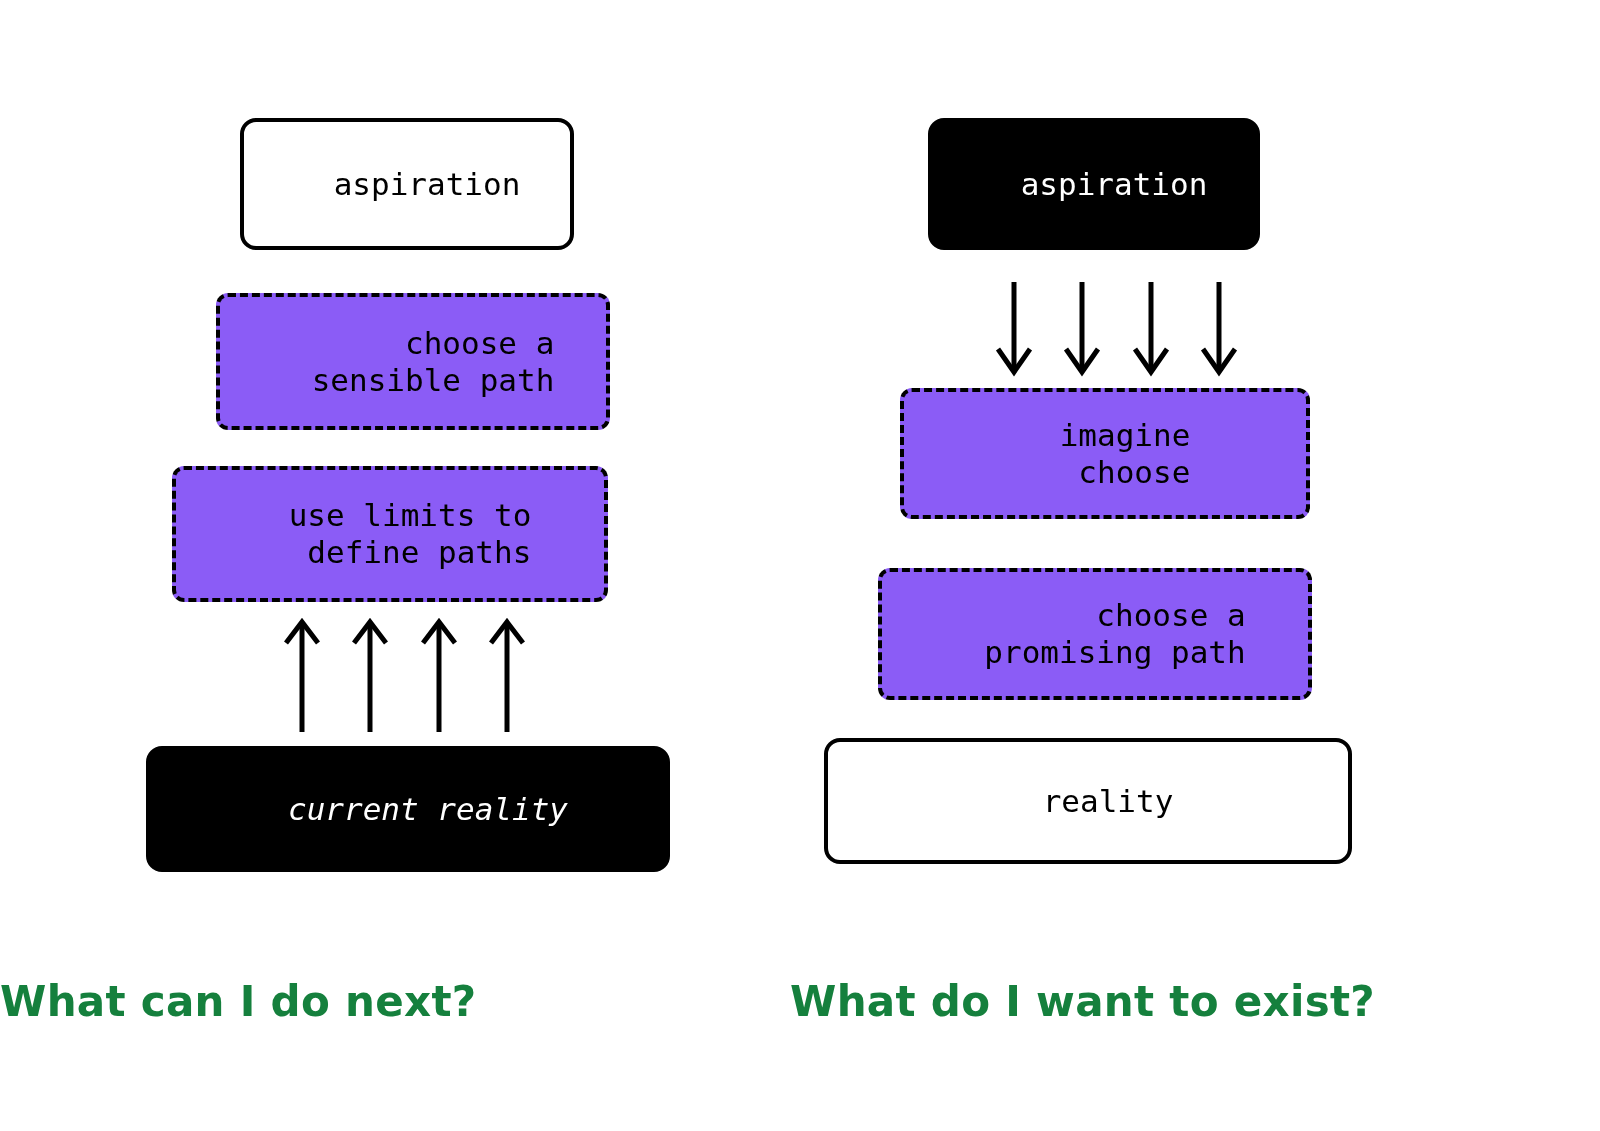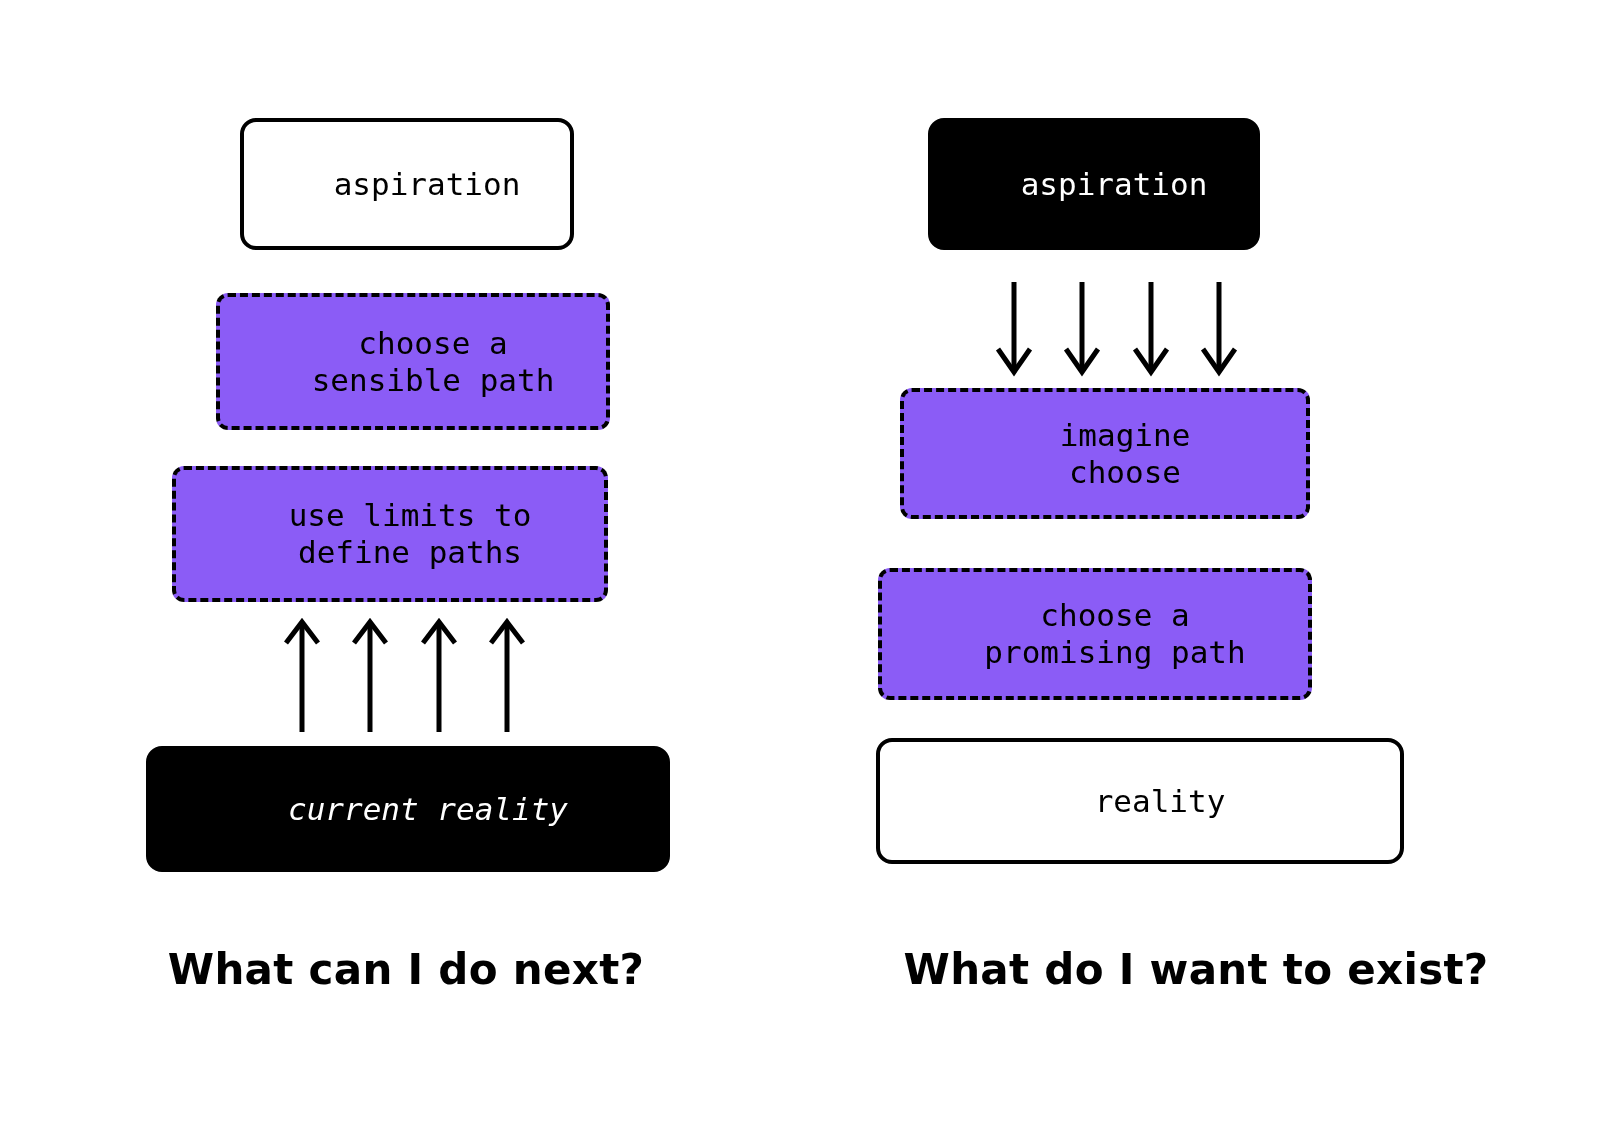--- a/index.html
+++ b/index.html
@@ -19,21 +19,21 @@
     left: 0; top: 0;
     width: 1600px;
     height: 1131px;
   }
   .box {
     position: absolute;
     box-sizing: border-box;
     display: flex;
     align-items: center;
     justify-content: center;
-    text-align: center;
+    text-align: right;
     font-family: "DejaVu Sans Mono", "Liberation Mono", monospace;
     font-size: 31px;
     line-height: 1.18;
     letter-spacing: 0px;
     color: #000000;
     white-space: pre-line;
     padding-left: 40px;
   }
   .box.solid {
     border: 4px solid #000000;
@@ -55,40 +55,41 @@
   
   #l-aspiration      { left: 240px; top: 118px; width: 334px; height: 132px; }
   #l-sensible        { left: 216px; top: 293px; width: 394px; height: 137px; }
   #l-limits          { left: 172px; top: 466px; width: 436px; height: 136px; }
   #l-reality         { left: 146px; top: 746px; width: 524px; height: 126px; font-style: italic; }
 
   
   #r-aspiration      { left: 928px; top: 118px; width: 332px; height: 132px; }
   #r-imagine         { left: 900px; top: 388px; width: 410px; height: 131px; }
   #r-promising       { left: 878px; top: 568px; width: 434px; height: 132px; }
-  #r-reality         { left: 876px; top: 738px; width: 528px; height: 126px; }
+  #r-reality         { left: 824px; top: 738px; width: 528px; height: 126px; }
 
   
   .arrows {
     position: absolute;
   }
   #l-arrows { left: 280px; top: 616px; width: 250px; height: 116px; }
   #r-arrows { left: 992px; top: 282px; width: 250px; height: 94px; }
   .arrows svg { display: block; width: 100%; height: 100%; overflow: visible; }
 
   
   .caption {
     position: absolute;
     font-family: "DejaVu Sans", "Liberation Sans", sans-serif;
     font-size: 42px;
     font-weight: 600;
-    color: #000000;
+    color: #15803d;
     letter-spacing: 0.3px;
     white-space: nowrap;
-    text-align: center;
+    text-align: left;
+    margin-top: 32px;
   }
   #l-caption { left: 0px; top: 945px; width: 812px; }
   #r-caption { left: 790px; top: 945px; width: 812px; }
 </style>
 </head>
 <body>
 
 <div id="stage">
 
   <div class="box solid" id="l-aspiration">aspiration</div>

